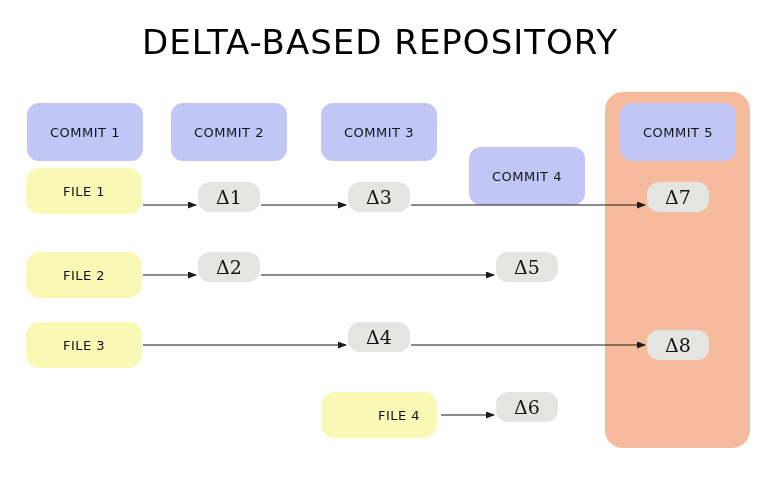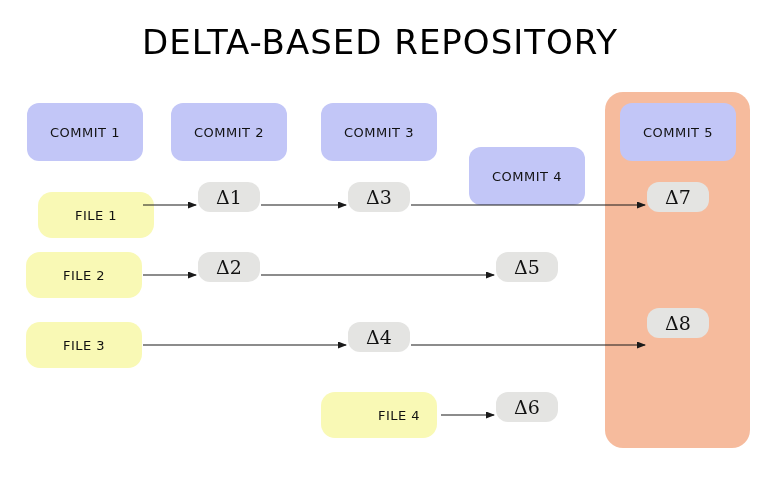--- a/index.html
+++ b/index.html
@@ -62,33 +62,33 @@
     font-size:19px;
     font-family:"DejaVu Serif","Liberation Serif",serif;
   }
   
   .c1{left:27px;top:103px;}
   .c2{left:171px;top:103px;}
   .c3{left:321px;top:103px;}
   .c4{left:469px;top:103px;margin-top:44px;}
   .c5{left:620px;top:103px;}
   
-  .f1{left:26px;top:192px;margin-left:12px;}
+  .f1{left:26px;top:168px;}
   .f2{left:26px;top:252px;}
   .f3{left:26px;top:322px;}
   .f4{left:321px;top:392px;padding-left:40px;}
   
   .d1{left:198px;top:182px;}
   .d2{left:198px;top:252px;}
   .d3{left:348px;top:182px;}
   .d4{left:348px;top:322px;}
   .d5{left:496px;top:252px;}
   .d6{left:496px;top:392px;}
   .d7{left:647px;top:182px;}
-  .d8{left:647px;top:308px;}
+  .d8{left:647px;top:330px;}
   .arrows{
     position:absolute;left:0;top:0;
     width:760px;height:500px;
     pointer-events:none;
   }
   .arrows line{stroke:var(--c-arrow);stroke-width:1.2;}
 </style>
 </head>
 <body>
 

